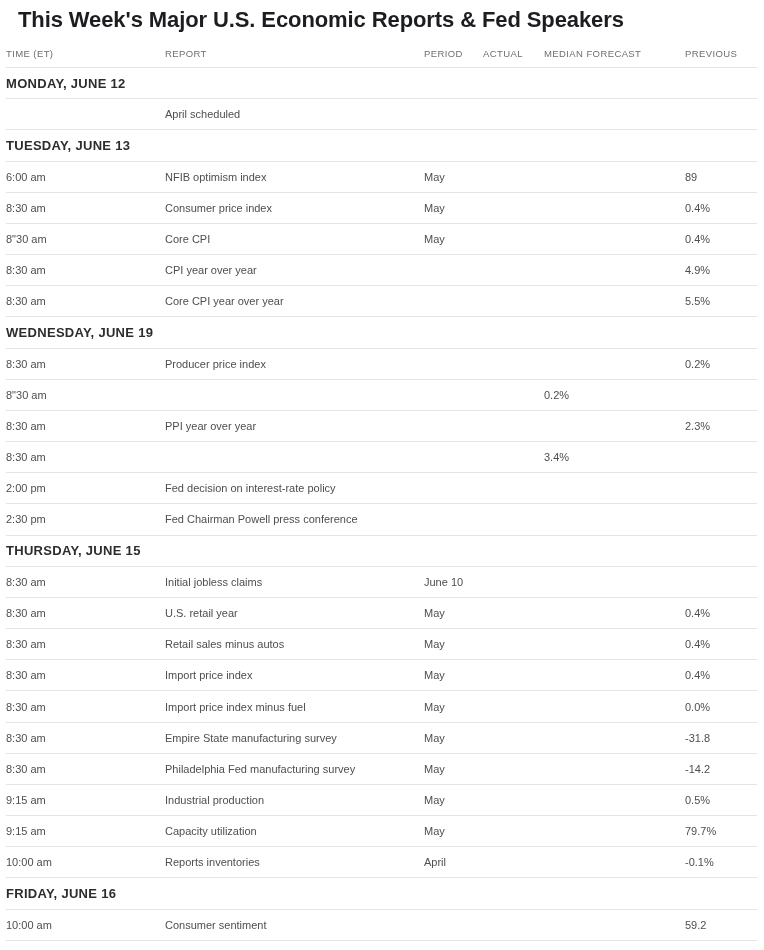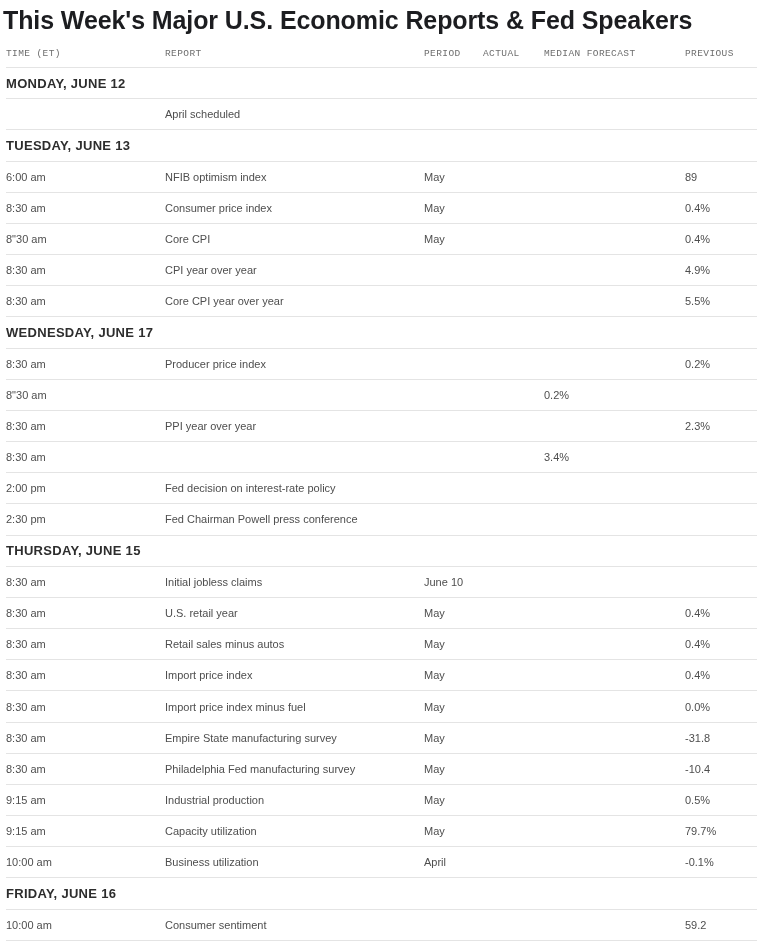--- a/index.html
+++ b/index.html
@@ -7,40 +7,39 @@
     margin: 0;
     padding: 0;
     background: #ffffff;
     width: 764px;
     height: 950px;
     overflow: hidden;
     font-family: "Liberation Sans", sans-serif;
   }
   .page-title {
     margin: 0;
-    padding: 6px 0 0 3px;
-    font-size: 25px;
+    padding: 6px 0 0 18px;
+    font-size: 22px;
     line-height: 28px;
     font-weight: 700;
     color: #1c1d20;
     letter-spacing: -0.1px;
   }
   .econ-table {
     margin: 0 7px 0 6px;
   }
   .grid-row {
     display: grid;
     grid-template-columns: 159px 259px 59px 61px 141px 1fr;
     align-items: center;
     border-bottom: 1px solid #e4e4e4;
   }
   .col-header-row {
     height: 34px;
     align-items: end;
-    font-family: Liberation Mono, monospace;
   }
   .col-header-row .cell {
     padding-bottom: 8px;
     font-size: 9.5px;
     font-weight: 400;
     color: #6e6e6e;
     letter-spacing: 0.4px;
   }
   .cell {
     font-size: 11px;
@@ -128,21 +127,21 @@
       </div>
       <div class="grid-row data-row">
         <div class="cell">8:30 am</div>
         <div class="cell">Core CPI year over year</div>
         <div class="cell"></div>
         <div class="cell"></div>
         <div class="cell"></div>
         <div class="cell">5.5%</div>
       </div>
       <div class="section-row">
-        <span class="section-label">WEDNESDAY, JUNE 17</span>
+        <span class="section-label">WEDNESDAY, JUNE 19</span>
       </div>
       <div class="grid-row data-row">
         <div class="cell">8:30 am</div>
         <div class="cell">Producer price index</div>
         <div class="cell"></div>
         <div class="cell"></div>
         <div class="cell"></div>
         <div class="cell">0.2%</div>
       </div>
       <div class="grid-row data-row">
@@ -233,41 +232,41 @@
         <div class="cell"></div>
         <div class="cell"></div>
         <div class="cell">-31.8</div>
       </div>
       <div class="grid-row data-row">
         <div class="cell">8:30 am</div>
         <div class="cell">Philadelphia Fed manufacturing survey</div>
         <div class="cell">May</div>
         <div class="cell"></div>
         <div class="cell"></div>
-        <div class="cell">-10.4</div>
+        <div class="cell">-14.2</div>
       </div>
       <div class="grid-row data-row">
         <div class="cell">9:15 am</div>
         <div class="cell">Industrial production</div>
         <div class="cell">May</div>
         <div class="cell"></div>
         <div class="cell"></div>
         <div class="cell">0.5%</div>
       </div>
       <div class="grid-row data-row">
         <div class="cell">9:15 am</div>
         <div class="cell">Capacity utilization</div>
         <div class="cell">May</div>
         <div class="cell"></div>
         <div class="cell"></div>
         <div class="cell">79.7%</div>
       </div>
       <div class="grid-row data-row">
         <div class="cell">10:00 am</div>
-        <div class="cell">Business utilization</div>
+        <div class="cell">Reports inventories</div>
         <div class="cell">April</div>
         <div class="cell"></div>
         <div class="cell"></div>
         <div class="cell">-0.1%</div>
       </div>
       <div class="section-row">
         <span class="section-label">FRIDAY, JUNE 16</span>
       </div>
       <div class="grid-row data-row">
         <div class="cell">10:00 am</div>

